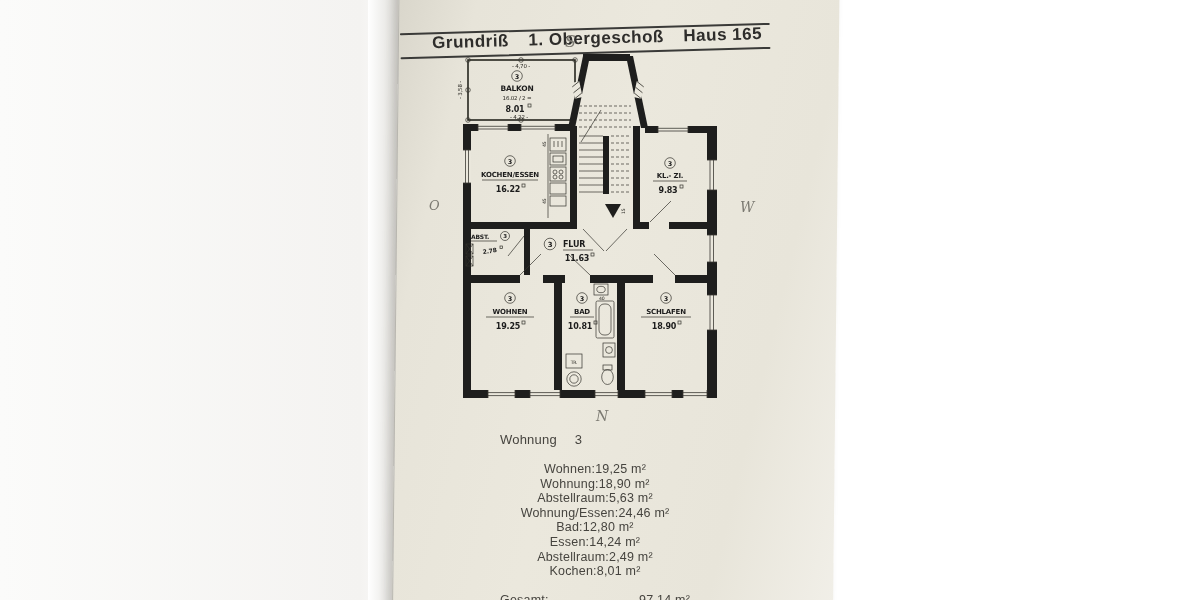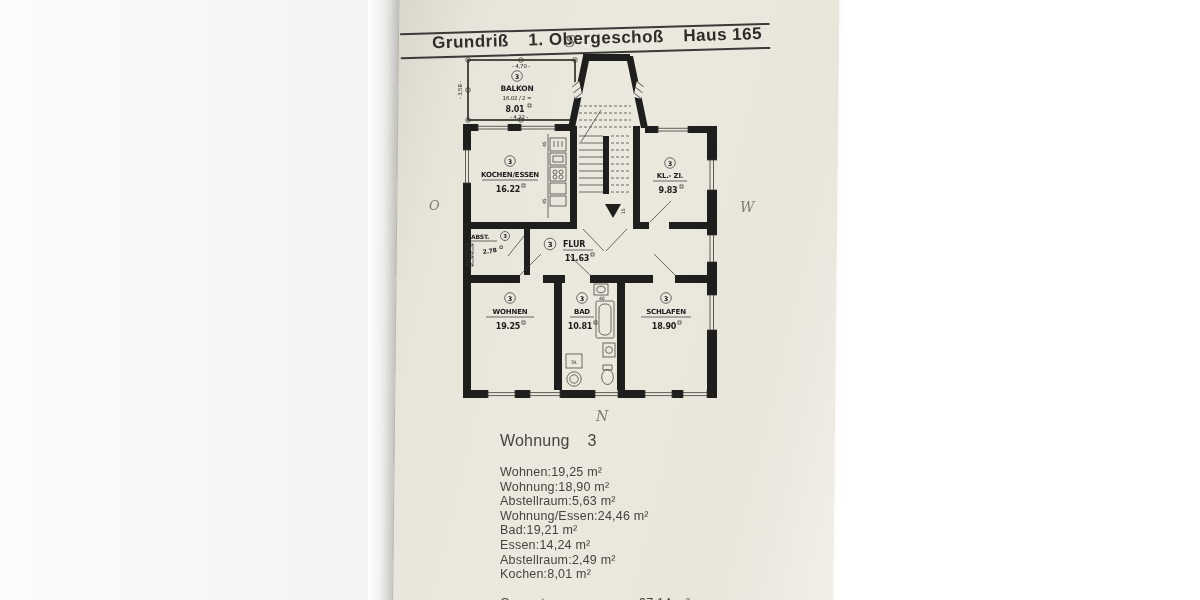--- a/index.html
+++ b/index.html
@@ -16,24 +16,24 @@
   .hdr{position:absolute;left:400px;top:12px;width:372px;height:46px;transform:rotate(-1.6deg);}
   .hdr .rule{position:absolute;left:0;width:370px;height:2px;background:#3a3a38;border-radius:2px;}
   .hdr .rule.top{top:16px;}
   .hdr .rule.bot{top:40px;}
   .hdr .titles{position:absolute;left:32px;top:17px;width:330px;display:flex;justify-content:space-between;
        font-size:17px;font-weight:bold;color:#2e2d2b;letter-spacing:.5px;}
   
   .compass{position:absolute;font-family:"DejaVu Serif", serif;font-style:italic;color:#7c7a72;}
   
   .summary{position:absolute;left:500px;top:432px;width:190px;color:#46443f;font-size:12.5px;letter-spacing:.2px;}
-  .summary .title{font-size:16px;}
+  .summary .title{font-size:13px;}
   .summary .title .num{margin-left:18px;}
   .summary .rows{margin-top:15px;}
-  .summary .row{display:flex;justify-content:flex-start;line-height:14.6px;}
+  .summary .row{display:flex;justify-content:center;line-height:14.6px;}
   .summary .total{display:flex;justify-content:space-between;margin-top:14px;line-height:15px;}
   
   .plan{position:absolute;left:453px;top:46px;width:320px;height:390px;}
   svg text{font-family:"DejaVu Sans", sans-serif;fill:#1c1c1c;letter-spacing:-0.2px;}
   svg .wall{fill:#1e1e1d;stroke:none;}
   svg .thin{stroke:#26261f;stroke-width:1;fill:none;}
   svg .hair{stroke:#33322c;stroke-width:0.7;fill:none;}
   svg .winline{stroke:#3a3932;stroke-width:0.8;fill:none;}
   svg .wingap{fill:#eae7dc;}
   svg .rname{font-size:7px;font-weight:bold;}
@@ -381,21 +381,21 @@
       <div class="row">
           <span>Abstellraum:</span>
           <span>5,63 m²</span>
         </div>
       <div class="row">
           <span>Wohnung/Essen:</span>
           <span>24,46 m²</span>
         </div>
       <div class="row">
           <span>Bad:</span>
-          <span>19,21 m²</span>
+          <span>12,80 m²</span>
         </div>
       <div class="row">
           <span>Essen:</span>
           <span>14,24 m²</span>
         </div>
       <div class="row">
           <span>Abstellraum:</span>
           <span>2,49 m²</span>
         </div>
       <div class="row">

